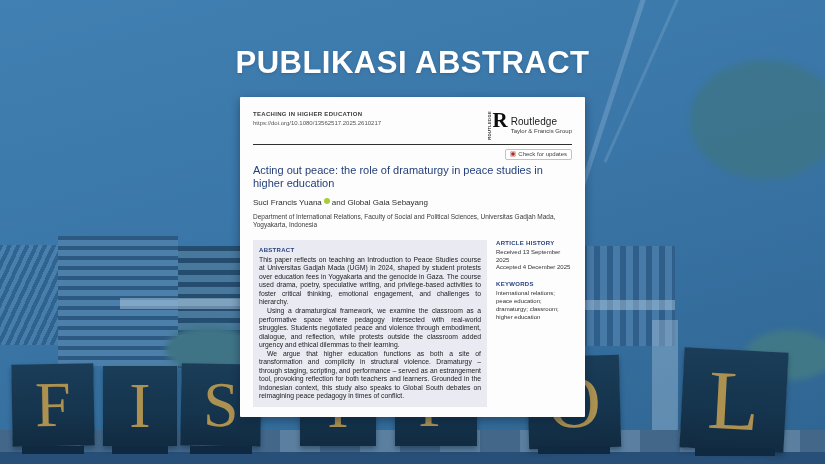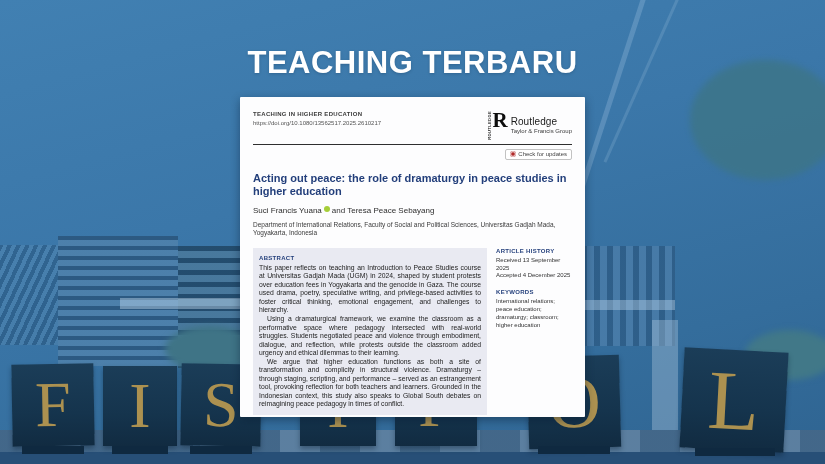--- a/index.html
+++ b/index.html
@@ -155,22 +155,22 @@
     border: 1px solid #c2c2c2; border-radius: 2px;
     background: #fff; padding: 1px 4px;
     font-size: 6px; color: #444; cursor: pointer;
   }
   .cu-icon {
     width: 6px; height: 6px; border-radius: 50%;
     background: #b22a2a; display: inline-block;
     box-shadow: inset 0 0 0 1.2px #e9c8c8;
   }
   .paper-title {
-    margin-top: 12px;
-    font-size: 11px; line-height: 13.5px; font-weight: 700;
+    margin-top: 4px;
+    font-size: 11px; line-height: 13.5px; font-weight: 400;
     color: #233f7b;
   }
   .authors { margin-top: 7px; font-size: 8px; color: #333; }
   .author-name { color: #2e2e2e; }
   .orcid-icon {
     display: inline-block; width: 6px; height: 6px; border-radius: 50%;
     background: #a6ce39; margin: 0 2px; vertical-align: 1px; cursor: pointer;
   }
   .affiliation { margin-top: 6px; font-size: 6.5px; line-height: 8px; color: #3a3a3a; width: 312px; }
 
@@ -234,21 +234,21 @@
     </div>
   <div class="block block-l">
       <span class="block-letter">L</span>
     </div>
   <div class="block-foot foot-f"></div>
   <div class="block-foot foot-i1"></div>
   <div class="block-foot foot-s"></div>
   <div class="block-foot foot-o"></div>
   <div class="block-foot foot-l"></div>
 
-  <h1 class="banner-title">TEACHING TERBARU</h1>
+  <h1 class="banner-title">PUBLIKASI ABSTRACT</h1>
 
   <div class="paper-card">
 
     <div class="paper-header">
       <div class="journal-block">
         <div class="journal-name">TEACHING IN HIGHER EDUCATION</div>
         <div class="doi">https://doi.org/10.1080/13562517.2025.2610217</div>
       </div>
       <div class="publisher">
         <div class="logo-r">
@@ -268,21 +268,21 @@
       <span class="check-updates">
         <span class="cu-icon"></span>
         <span>Check for updates</span>
       </span>
     </div>
 
     <h2 class="paper-title">Acting out peace: the role of dramaturgy in peace studies in higher education</h2>
 
     <div class="authors">
       <span class="author-name">Suci Francis Yuana</span><span class="orcid-icon"></span><span>and</span>
-      <span class="author-name">Teresa Peace Sebayang</span>
+      <span class="author-name">Global Gaia Sebayang</span>
     </div>
 
     <div class="affiliation">Department of International Relations, Faculty of Social and Political Sciences, Universitas Gadjah Mada, Yogyakarta, Indonesia</div>
 
     <div class="columns">
       <div class="abstract-box">
         <div class="sec-heading">ABSTRACT</div>
         <p>This paper reflects on teaching an Introduction to Peace Studies course at Universitas Gadjah Mada (UGM) in 2024, shaped by student protests over education fees in Yogyakarta and the genocide in Gaza. The course used drama, poetry, speculative writing, and privilege-based activities to foster critical thinking, emotional engagement, and challenges to hierarchy.</p>
         <p class="indent">Using a dramaturgical framework, we examine the classroom as a performative space where pedagogy intersected with real-world struggles. Students negotiated peace and violence through embodiment, dialogue, and reflection, while protests outside the classroom added urgency and ethical dilemmas to their learning.</p>
         <p class="indent">We argue that higher education functions as both a site of transformation and complicity in structural violence. Dramaturgy – through staging, scripting, and performance – served as an estrangement tool, provoking reflection for both teachers and learners. Grounded in the Indonesian context, this study also speaks to Global South debates on reimagining peace pedagogy in times of conflict.</p>

